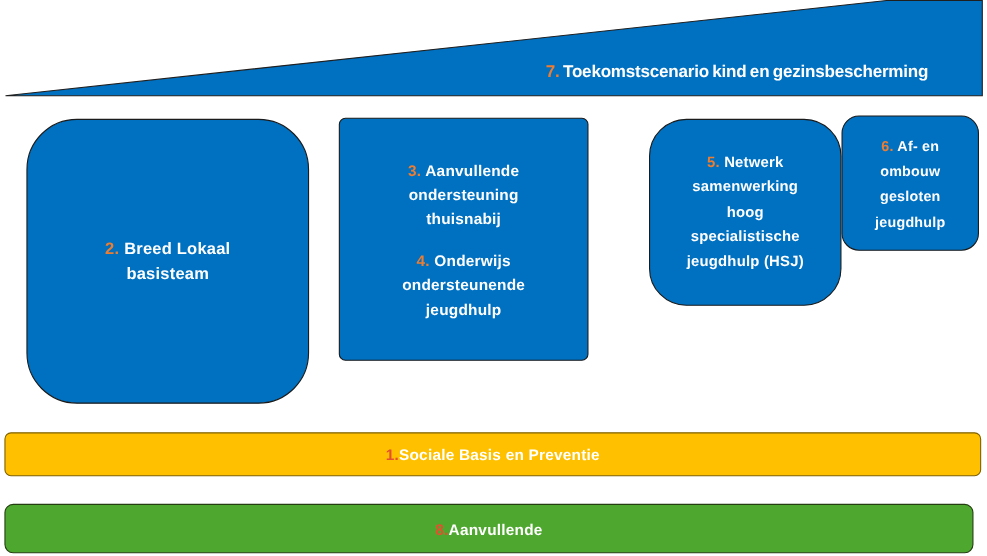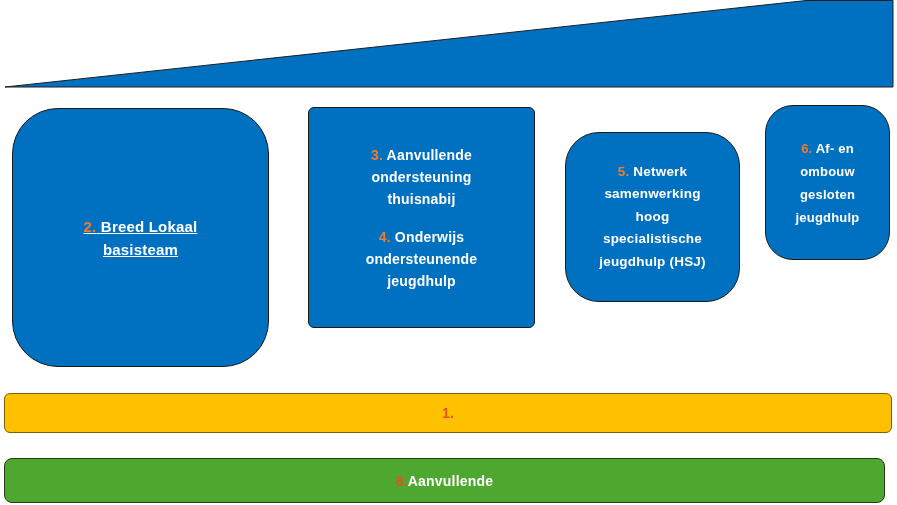--- a/index.html
+++ b/index.html
@@ -33,25 +33,25 @@
     box-sizing: border-box;
     display: flex;
     flex-direction: column;
     align-items: center;
     justify-content: center;
     text-align: center;
     color: #ffffff;
     letter-spacing: 0.2px;
   }
   .box .entry { margin: 0; }
-  .box-2   { left: 12px;   top: 108px; width: 257px; height: 259px; border-radius: 46px; font-size: 15px;   line-height: 23px; text-decoration: underline; }
+  .box-2   { left: 24px;   top: 108px; width: 257px; height: 259px; border-radius: 46px; font-size: 15px;   line-height: 23px; }
   .box-3-4 { left: 308px; top: 107px; width: 227px; height: 221px; border-radius: 6px; font-size: 14px;   line-height: 22px; }
   .box-3-4 .entry + .entry { margin-top: 16px; }
-  .box-5   { left: 565px; top: 108px; width: 175px; height: 170px; border-radius: 34px; font-size: 13.5px; line-height: 22.5px; margin-top: 24px; }
-  .box-6   { left: 765px; top: 105px; width: 125px; height: 155px; border-radius: 28px; font-size: 13px;   line-height: 23px; }
+  .box-5   { left: 590px; top: 108px; width: 175px; height: 170px; border-radius: 34px; font-size: 13.5px; line-height: 22.5px; }
+  .box-6   { left: 765px; top: 105px; width: 125px; height: 123px; border-radius: 16px; font-size: 13px;   line-height: 23px; }
 
   
   .lbl { white-space: pre-line; }
 
   
   .num { color: #ED7D31; }
   .bar .num { color: #E4502E; }
 
   
   .bar {
@@ -78,20 +78,24 @@
   }
 </style>
 </head>
 <body>
 
 <div class="canvas">
 
   <svg class="wedge" width="897" height="90" viewBox="0 0 897 90">
     <polygon points="5,87 893,87 893,0.5 806,0.5" stroke="#1f1f1f" stroke-width="1" fill="#0070C0"></polygon>
   </svg>
+  <div class="wedge-label">
+    <span class="num">7.</span>
+    <span class="lbl">Toekomstscenario kind en gezinsbescherming</span>
+  </div>
 
   <div class="box box-2">
     <p class="entry">
       <span class="num">2.</span>
       <span class="lbl">Breed Lokaal
 basisteam</span>
     </p>
   </div>
 
   <div class="box box-3-4">
@@ -125,20 +129,21 @@
       <span class="num">6.</span>
       <span class="lbl">Af- en
 ombouw
 gesloten
 jeugdhulp</span>
     </p>
   </div>
 
   <div class="bar bar-yellow">
     <span class="num">1.</span>
+    <span>Sociale Basis en Preventie</span>
   </div>
 
   <div class="bar bar-green">
     <span class="num">8.</span>
     <span>Aanvullende</span>
   </div>
 
 </div>
 
 </body></html>

